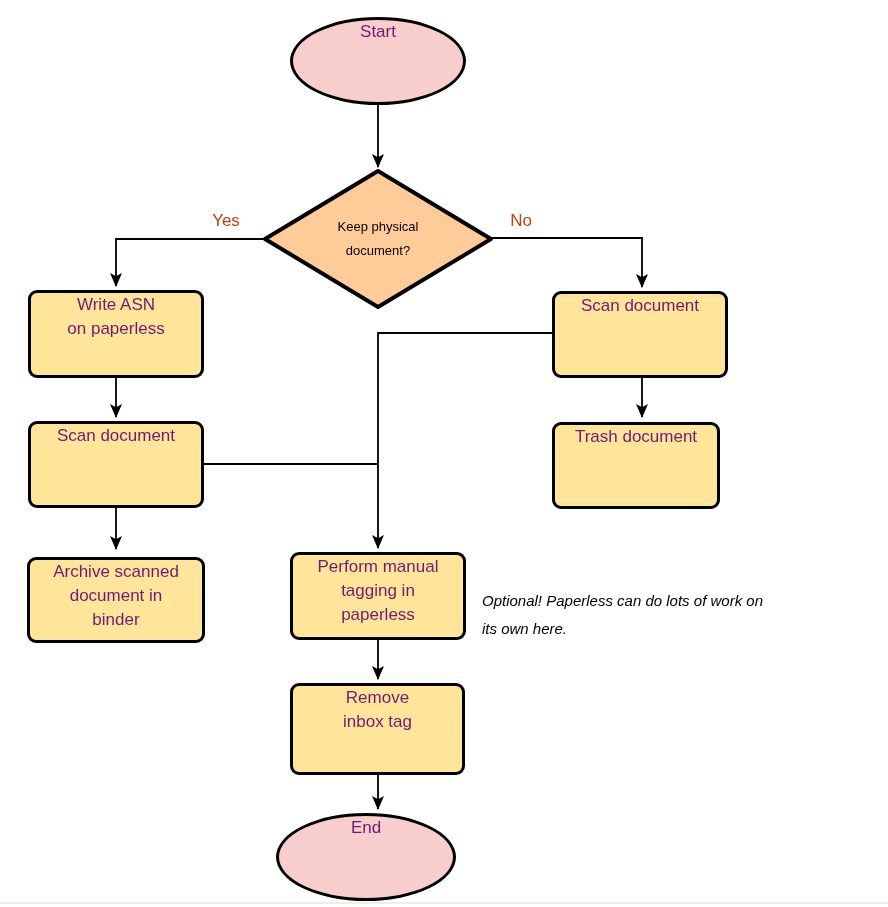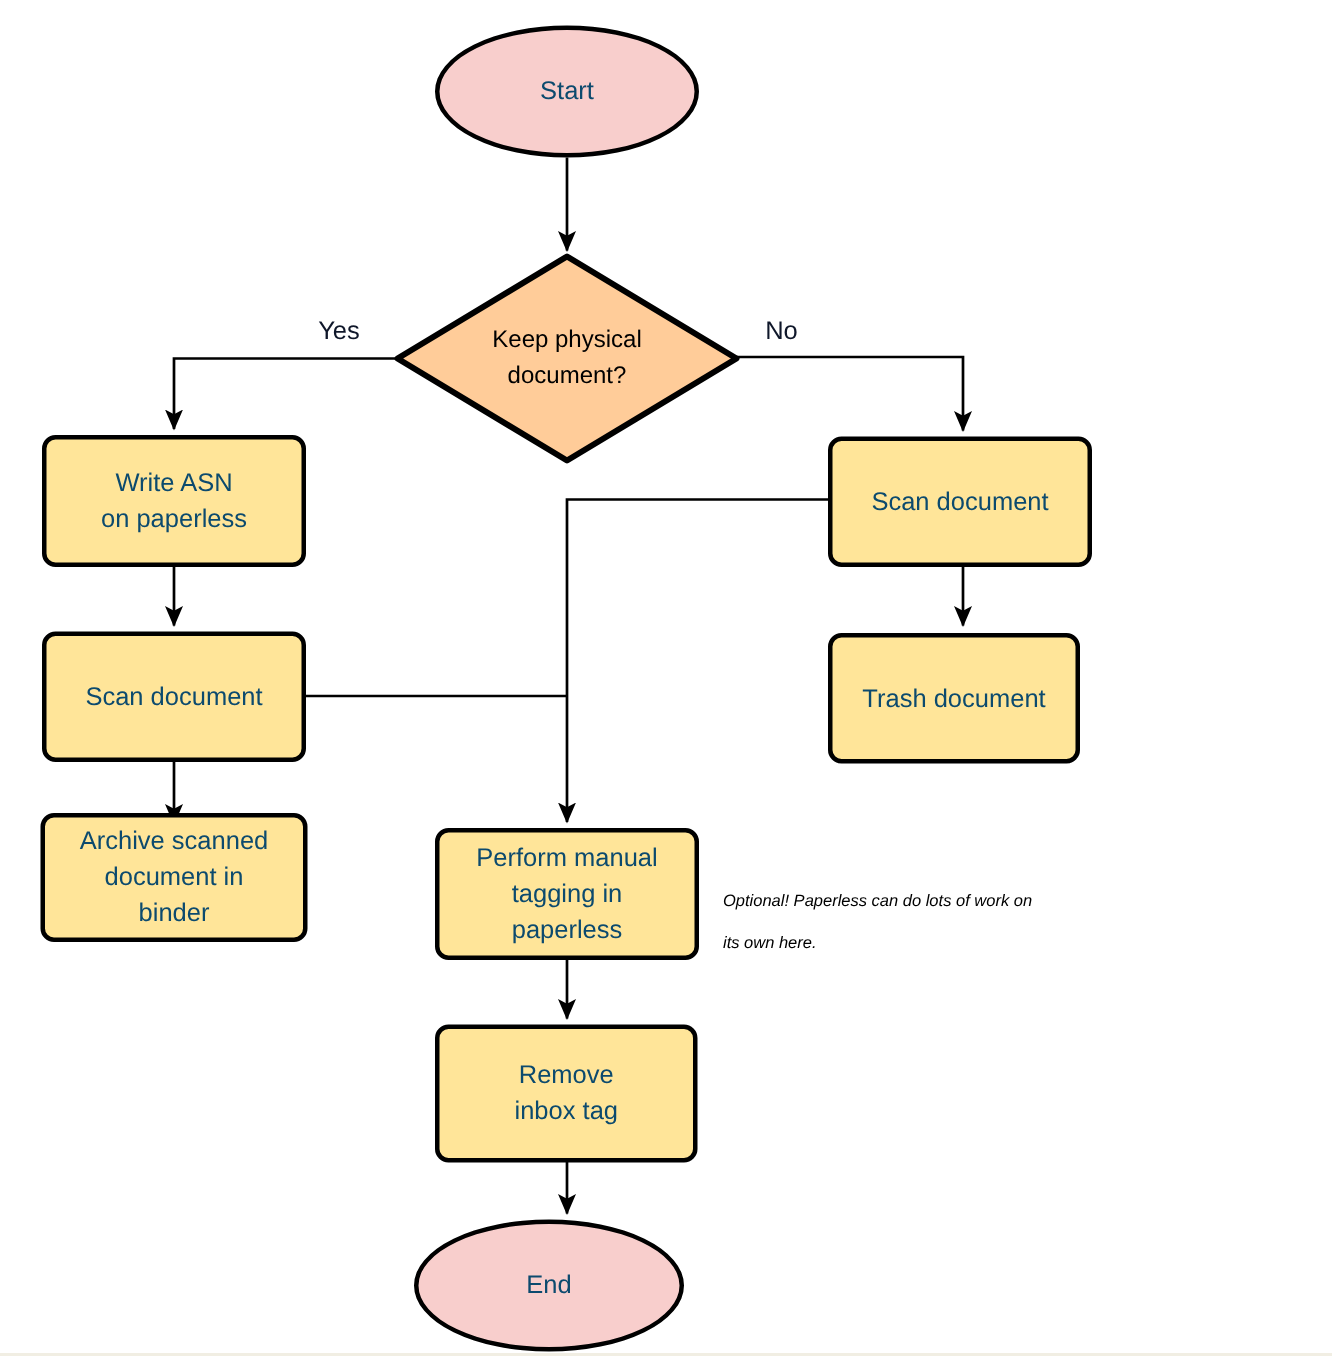--- a/index.html
+++ b/index.html
@@ -16,25 +16,25 @@
     overflow: hidden;
   }
   .edges-svg {
     position: absolute;
     left: 0; top: 0;
     width: 888px; height: 907px;
   }
   .node {
     position: absolute;
     display: flex;
-    align-items: center;
+    align-items: flex-start;
     justify-content: center;
     text-align: center;
     box-sizing: border-box;
-    color: #0c4a6e;
+    color: #701a75;
     font-size: 17px;
     line-height: 24px;
   }
   .node .label {
     white-space: pre-line;
   }
   .terminator {
     border: 3.5px solid #000000;
     border-radius: 50%;
   }
@@ -50,33 +50,33 @@
     left: 0; top: 0;
   }
   .decision-label {
     position: absolute;
     left: 0; top: 0;
     width: 100%; height: 100%;
     display: flex;
     align-items: center;
     justify-content: center;
     text-align: center;
-    font-size: 16px;
+    font-size: 13px;
     line-height: 24px;
     white-space: pre-line;
   }
   .edge-label {
     position: absolute;
     font-size: 17px;
-    color: #0f172a;
+    color: #c2410c;
     text-align: center;
   }
   .note {
     position: absolute;
-    font-size: 11px;
+    font-size: 15px;
     font-style: italic;
     color: #000000;
     line-height: 28px;
     white-space: pre-line;
   }
   .bottom-divider {
     position: absolute;
     left: 0;
     top: 902px;
     width: 888px;
@@ -122,21 +122,21 @@
   <div class="edge-label" style="left:203px; top:211px; width:46px;">Yes</div>
   <div class="edge-label" style="left:499px; top:211px; width:44px;">No</div>
 
   <div class="node process" style="left:28px; top:290px; width:176px; height:88px; background:#FFE599;">
     <span class="label">Write ASN
 on paperless</span>
   </div>
   <div class="node process" style="left:28px; top:421px; width:176px; height:87px; background:#FFE599;">
     <span class="label">Scan document</span>
   </div>
-  <div class="node process" style="left:27px; top:542px; width:178px; height:86px; background:#FFE599;">
+  <div class="node process" style="left:27px; top:557px; width:178px; height:86px; background:#FFE599;">
     <span class="label">Archive scanned
 document in
 binder</span>
   </div>
 
   <div class="node process" style="left:552px; top:291px; width:176px; height:87px; background:#FFE599;">
     <span class="label">Scan document</span>
   </div>
   <div class="node process" style="left:552px; top:422px; width:168px; height:87px; background:#FFE599;">
     <span class="label">Trash document</span>

